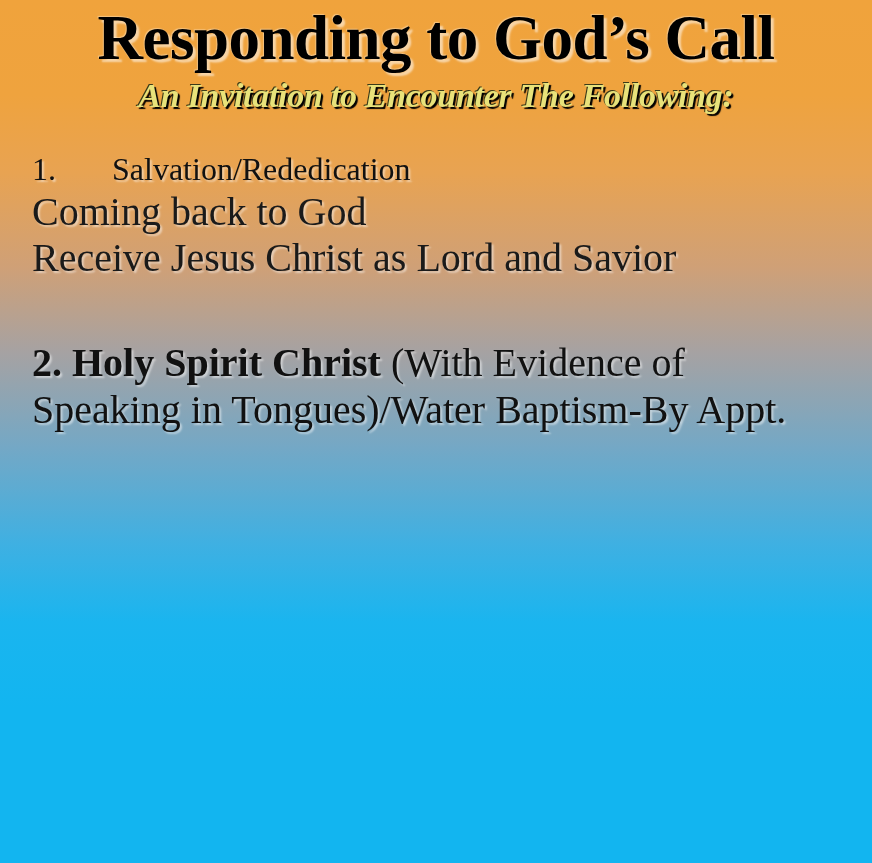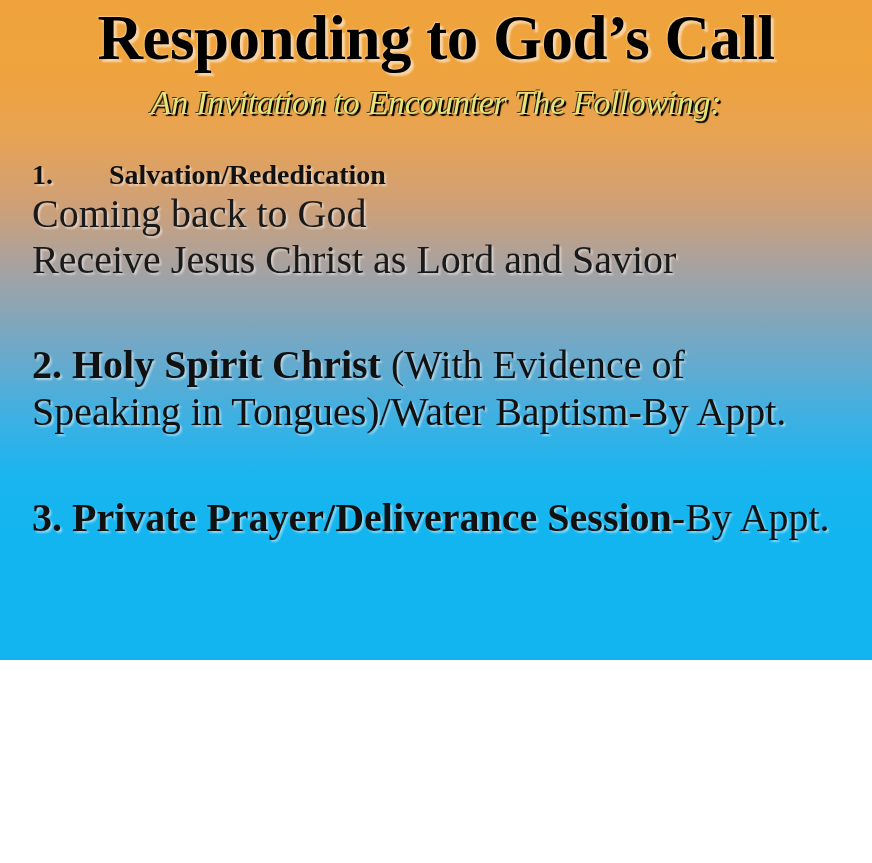--- a/index.html
+++ b/index.html
@@ -8,21 +8,21 @@
   }
   body {
     width: 872px;
     height: 863px;
     overflow: hidden;
     font-family: "Liberation Serif", serif;
   }
   .slide {
     position: relative;
     width: 872px;
-    height: 660px;
+    height: 863px;
     box-sizing: border-box;
     background: linear-gradient(180deg,
         #f0a33c 0%,
         #efa33e 11%,
         #e8a352 20%,
         #cfa077 31%,
         #a5a2a3 41%,
         #73a8c6 52%,
         #3fb0e2 63%,
         #1ab5ef 72%,
@@ -37,25 +37,25 @@
     font-size: 63px;
     line-height: 1.02;
     font-weight: bold;
     color: #000000;
     text-shadow: 3px 3px 2px rgba(255,255,255,0.55),
                  -1px -1px 1px rgba(255,255,255,0.35);
     letter-spacing: -0.5px;
   }
 
   .subtitle {
-    margin-top: 14px;
+    margin-top: 7px;
     padding: 0 14px;
     text-align: center;
     font-size: 34px;
-    font-weight: normal;
+    font-weight: bold;
     font-style: italic;
     color: #e8e27a;
     text-shadow: 2px 2px 1px #000000,
                  -1px -1px 0px #3a3a18;
     letter-spacing: -0.3px;
   }
 
   .body-block {
     margin-top: 36px;
     padding: 0 30px 0 32px;
@@ -65,22 +65,22 @@
 
   .item {
     margin-bottom: 0;
   }
 
   .item-gap {
     height: 58px;
   }
 
   .head-line {
-    font-size: 28px;
-    font-weight: bold;
+    font-size: 32px;
+    font-weight: normal;
     line-height: 1.18;
     color: #111111;
   }
   .head-line .num {
     display: inline-block;
   }
   .head-line .num-tab {
     display: inline-block;
     width: 56px;
   }
@@ -128,21 +128,15 @@
 
     <div class="item">
       <div class="mix-line">
         <b>2.</b>
         <b>Holy Spirit Christ</b><span class="reg"> (With Evidence of Speaking in Tongues)/Water Baptism-By Appt.</span>
       </div>
     </div>
 
     <div class="item-gap"></div>
 
-    <div class="item">
-      <div class="mix-line">
-        <b>3.</b>
-        <b>Private Prayer/Deliverance Session</b><span class="reg">-By Appt.</span>
-      </div>
-    </div>
 
   </div>
 </div>
 
 </body></html>

